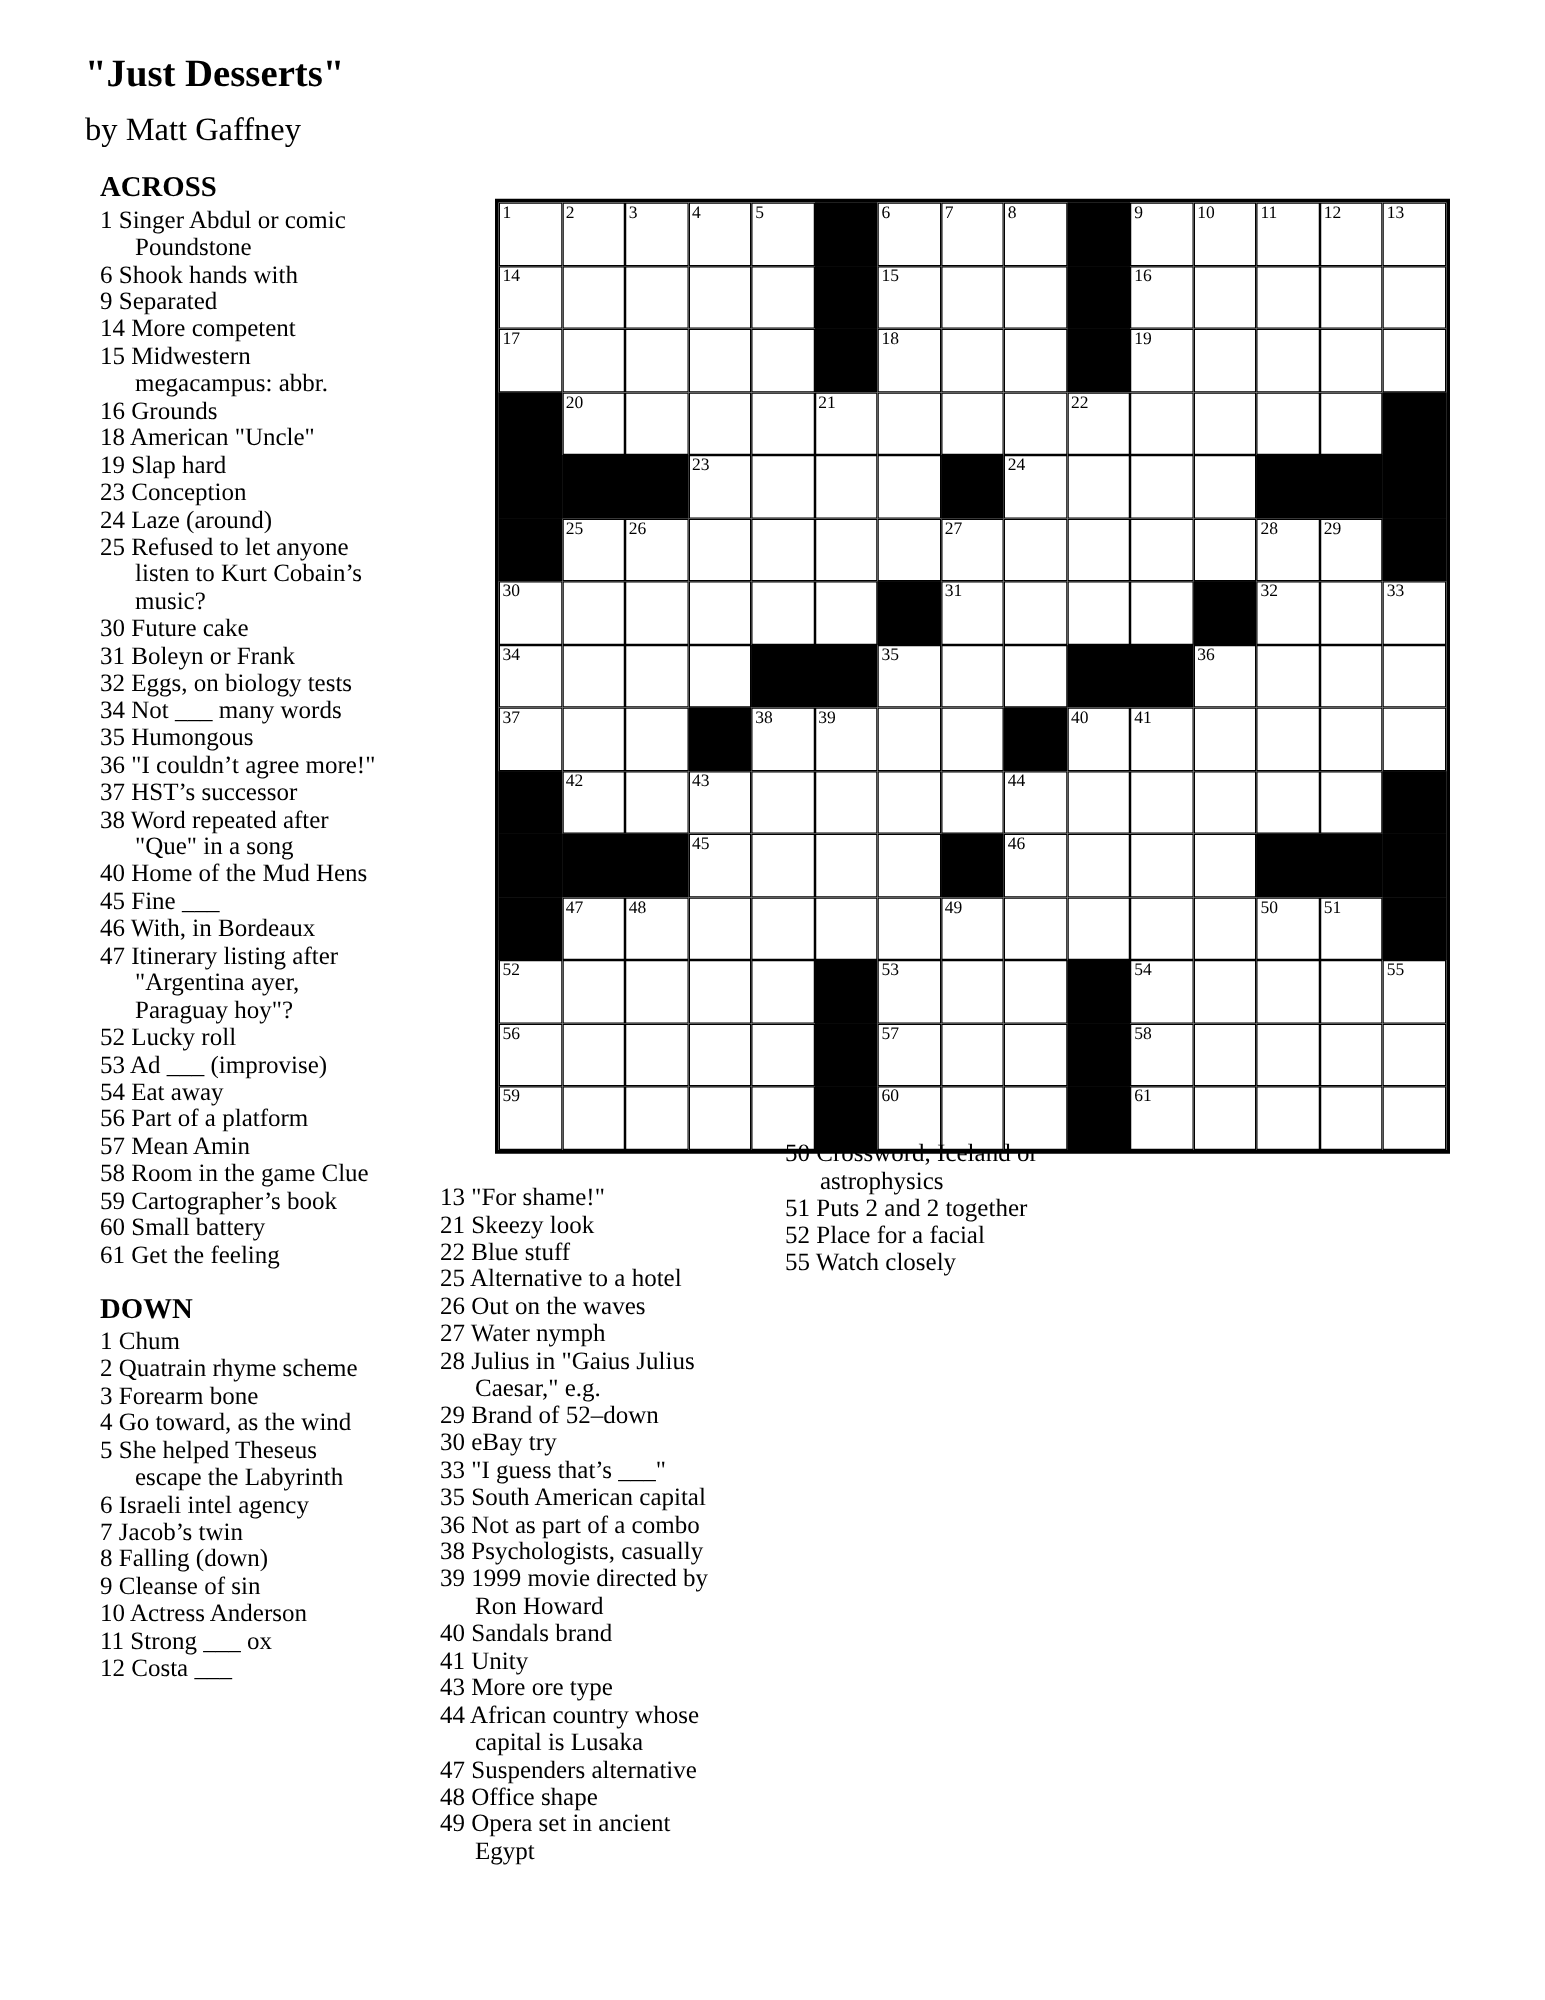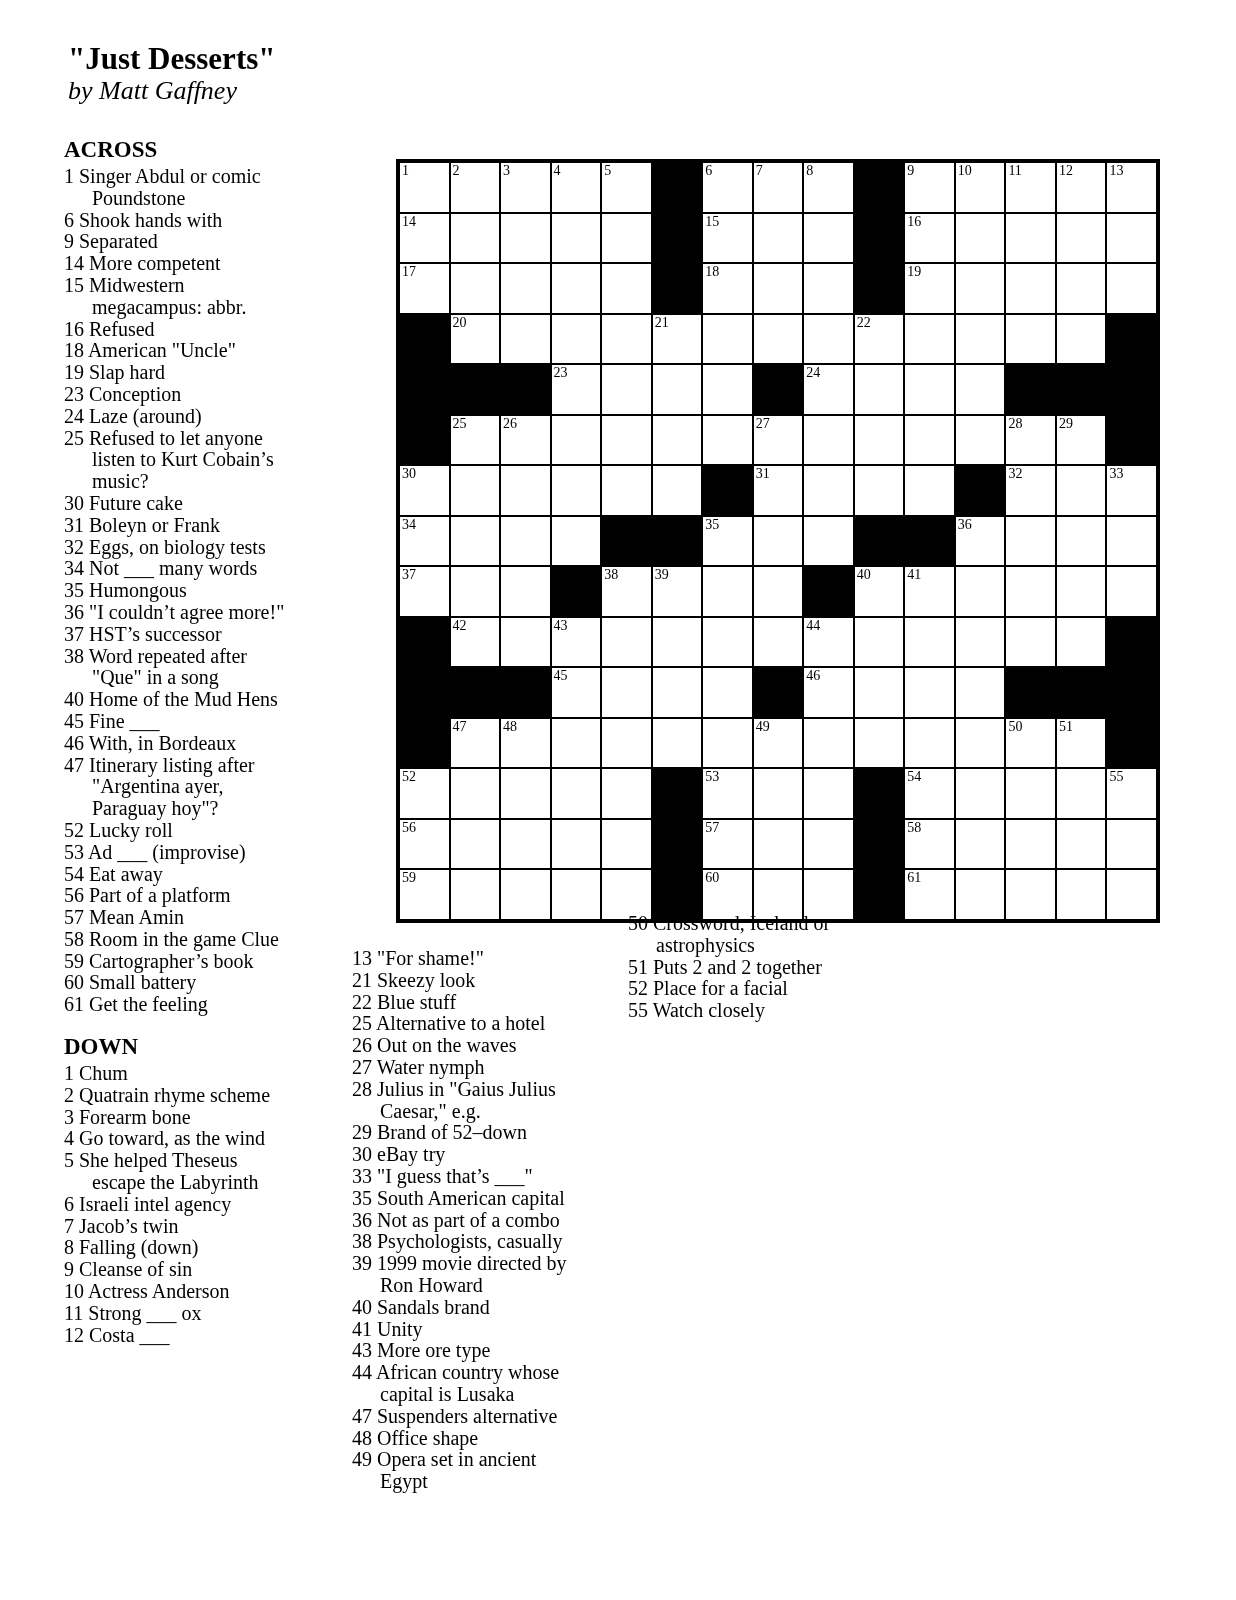--- a/index.html
+++ b/index.html
@@ -8,21 +8,21 @@
   body {
     width: 1236px; height: 1600px;
     position: relative;
     font-family: "Liberation Serif", serif;
     color: #000000;
     overflow: hidden;
   }
   
   .title-block { position: absolute; left: 68px; top: 42px; }
   .title { font-size: 31px; font-weight: bold; line-height: 1.1; }
-  .byline { font-size: 26px; font-weight: normal; margin-top: 0; font-style: italic; }
+  .byline { font-size: 26px; font-weight: normal; margin-top: 13px; }
 
   
   .grid {
     position: absolute; left: 396px; top: 159px;
     width: 764px; height: 764px;
     border: 3px solid #000;
     background: #fff;
     display: grid;
     grid-template-columns: repeat(15, 1fr);
     grid-template-rows: repeat(15, 1fr);
@@ -30,21 +30,21 @@
   .cell { position: relative; border: 1px solid #000; background: #fff; }
   .cell.black { background: #000; }
   .cell .num {
     position: absolute; top: 0px; left: 2px;
     font-size: 14px; line-height: 16px;
     font-family: "Liberation Serif", serif;
   }
 
   
   .col { position: absolute; font-size: 20px; line-height: 21.8px; }
-  .col-left  { left: 64px;  top: 137px; width: 248px; }
+  .col-left  { left: 80px;  top: 137px; width: 248px; }
   .col-mid   { left: 352px; top: 948px; width: 280px; }
   .col-right { left: 628px; top: 913px; width: 300px; }
 
   .section-header {
     font-size: 23px; font-weight: bold;
     line-height: 26px; margin-bottom: 3px;
   }
   .down-header { margin-top: 18px; }
 
   .clue { padding-left: 28px; text-indent: -28px; }
@@ -411,21 +411,21 @@
 <div class="col col-left">
   <div class="section-header">ACROSS</div>
   <div id="across-list">
       <div class="clue"><span class="cnum">1</span> <span class="ctxt">Singer Abdul or comic
 Poundstone</span></div>
       <div class="clue"><span class="cnum">6</span> <span class="ctxt">Shook hands with</span></div>
       <div class="clue"><span class="cnum">9</span> <span class="ctxt">Separated</span></div>
       <div class="clue"><span class="cnum">14</span> <span class="ctxt">More competent</span></div>
       <div class="clue"><span class="cnum">15</span> <span class="ctxt">Midwestern
 megacampus: abbr.</span></div>
-      <div class="clue"><span class="cnum">16</span> <span class="ctxt">Refused</span></div>
+      <div class="clue"><span class="cnum">16</span> <span class="ctxt">Grounds</span></div>
       <div class="clue"><span class="cnum">18</span> <span class="ctxt">American "Uncle"</span></div>
       <div class="clue"><span class="cnum">19</span> <span class="ctxt">Slap hard</span></div>
       <div class="clue"><span class="cnum">23</span> <span class="ctxt">Conception</span></div>
       <div class="clue"><span class="cnum">24</span> <span class="ctxt">Laze (around)</span></div>
       <div class="clue"><span class="cnum">25</span> <span class="ctxt">Refused to let anyone
 listen to Kurt Cobain’s
 music?</span></div>
       <div class="clue"><span class="cnum">30</span> <span class="ctxt">Future cake</span></div>
       <div class="clue"><span class="cnum">31</span> <span class="ctxt">Boleyn or Frank</span></div>
       <div class="clue"><span class="cnum">32</span> <span class="ctxt">Eggs, on biology tests</span></div>

